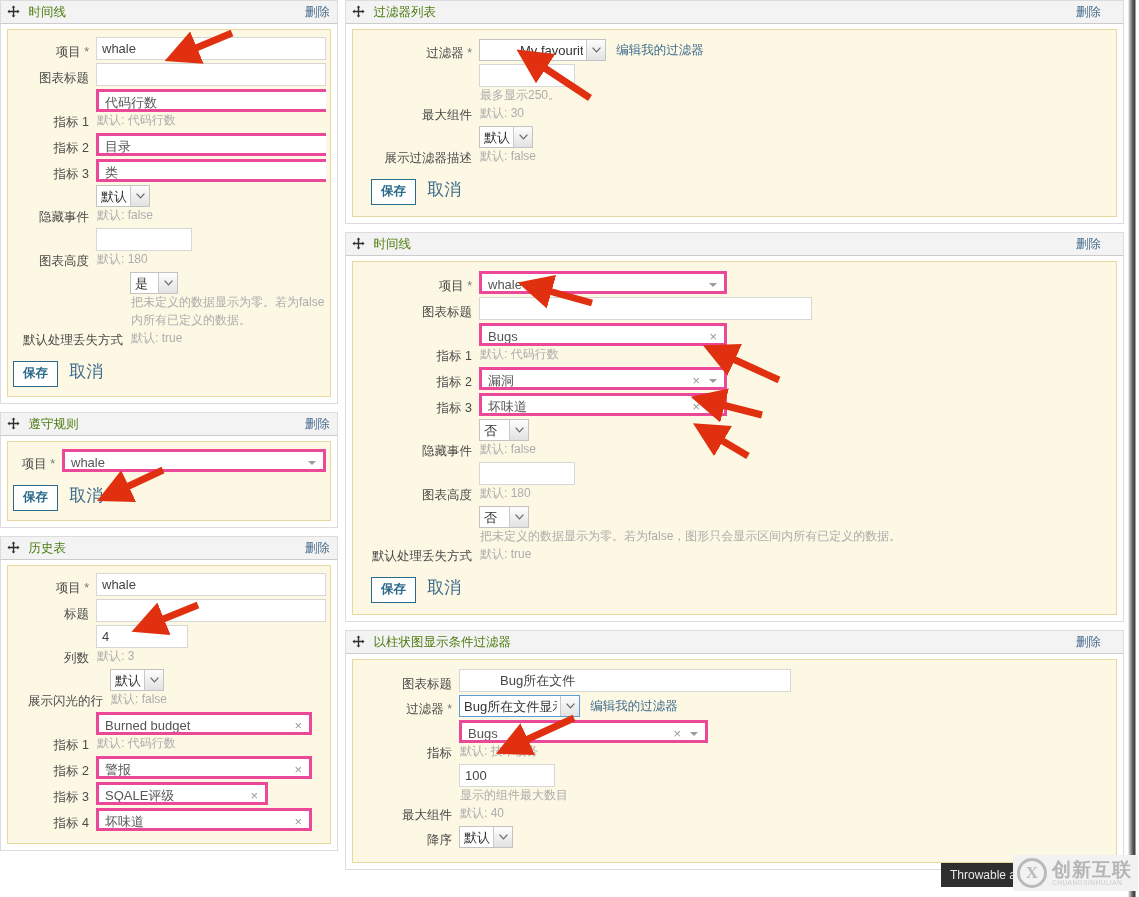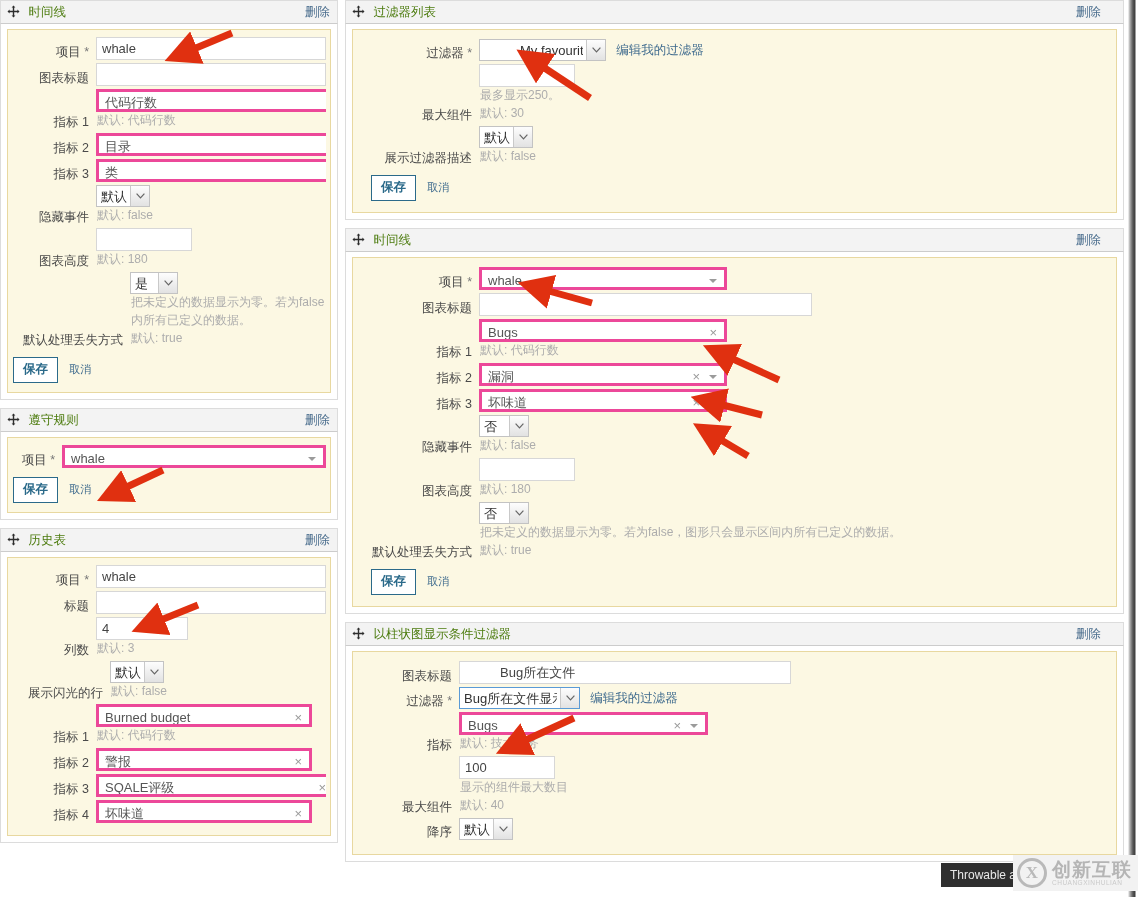--- a/index.html
+++ b/index.html
@@ -189,21 +189,21 @@
     color: #2b6a8a;
     font-weight: bold;
     font-size: 12.5px;
     padding: 3px 9px 4px 9px;
     cursor: pointer;
     font-family: "Liberation Sans", "DejaVu Sans", sans-serif;
   }
   .btn-cancel {
     display: inline-block;
     color: #3f6b8e;
-    font-size: 11px;
+    font-size: 17px;
     padding: 3px 4px;
     margin-left: 4px;
     text-decoration: none;
     cursor: pointer;
   }
   .lnk {
     color: #3f6b8e;
     font-size: 12.5px;
     text-decoration: none;
     margin-left: 7px;
@@ -487,21 +487,21 @@
               <div class="combo nocaret" style="width:216px;">
                 <span>警报</span>
                 <span class="clear">×</span>
               </div>
             </div>
           </div>
 
           <div class="frow">
             <div class="flabel">指标 3</div>
             <div class="fctrl clip">
-              <div class="combo nocaret" style="width:240px;">
+              <div class="combo nocaret" style="width:172px;">
                 <span>SQALE评级</span>
                 <span class="clear">×</span>
               </div>
             </div>
           </div>
 
           <div class="frow">
             <div class="flabel">指标 4</div>
             <div class="fctrl clip">
               <div class="combo nocaret" style="width:216px;">

